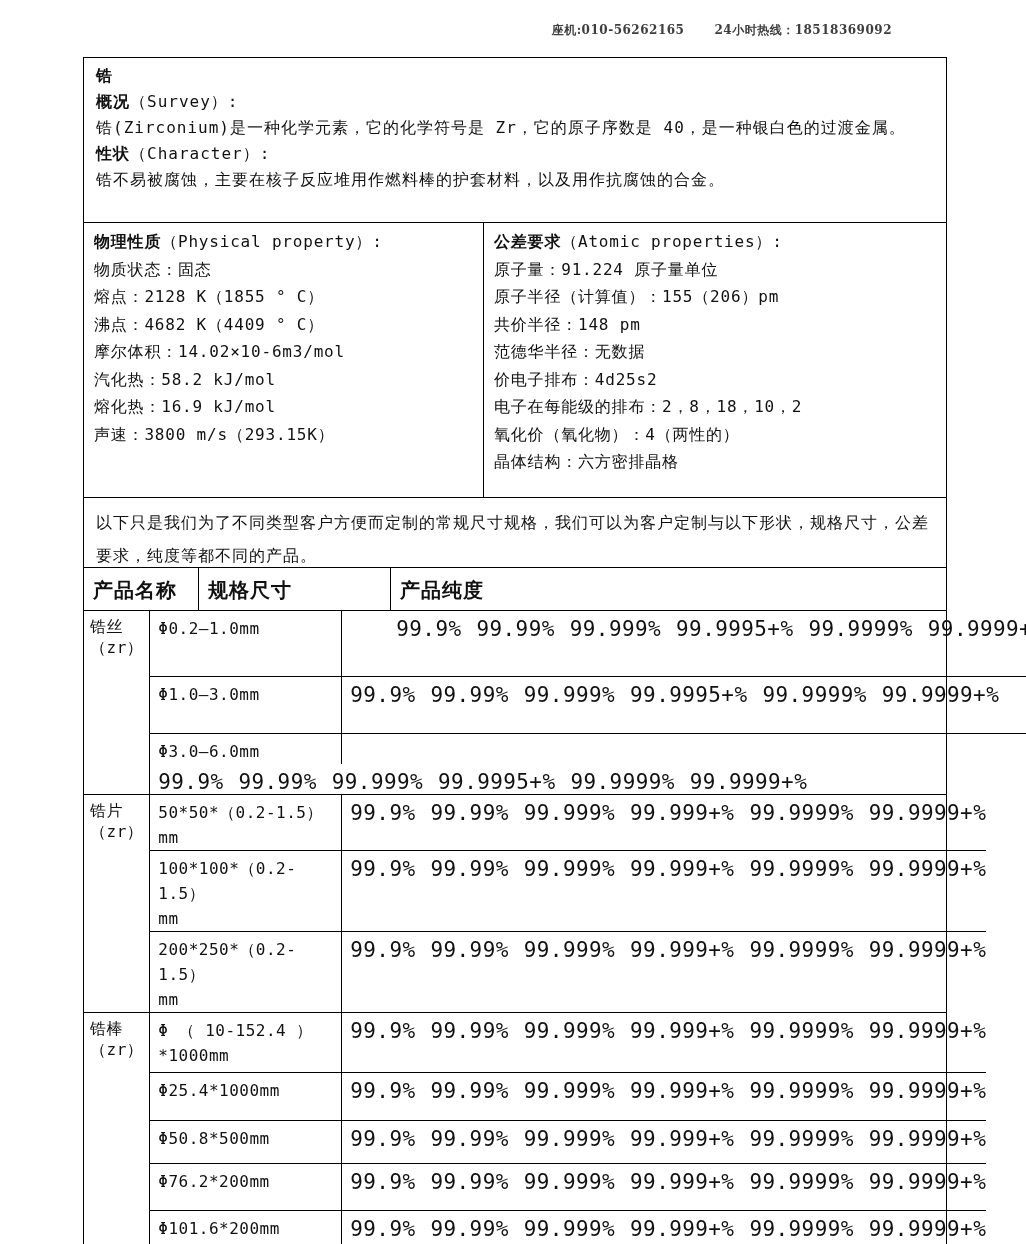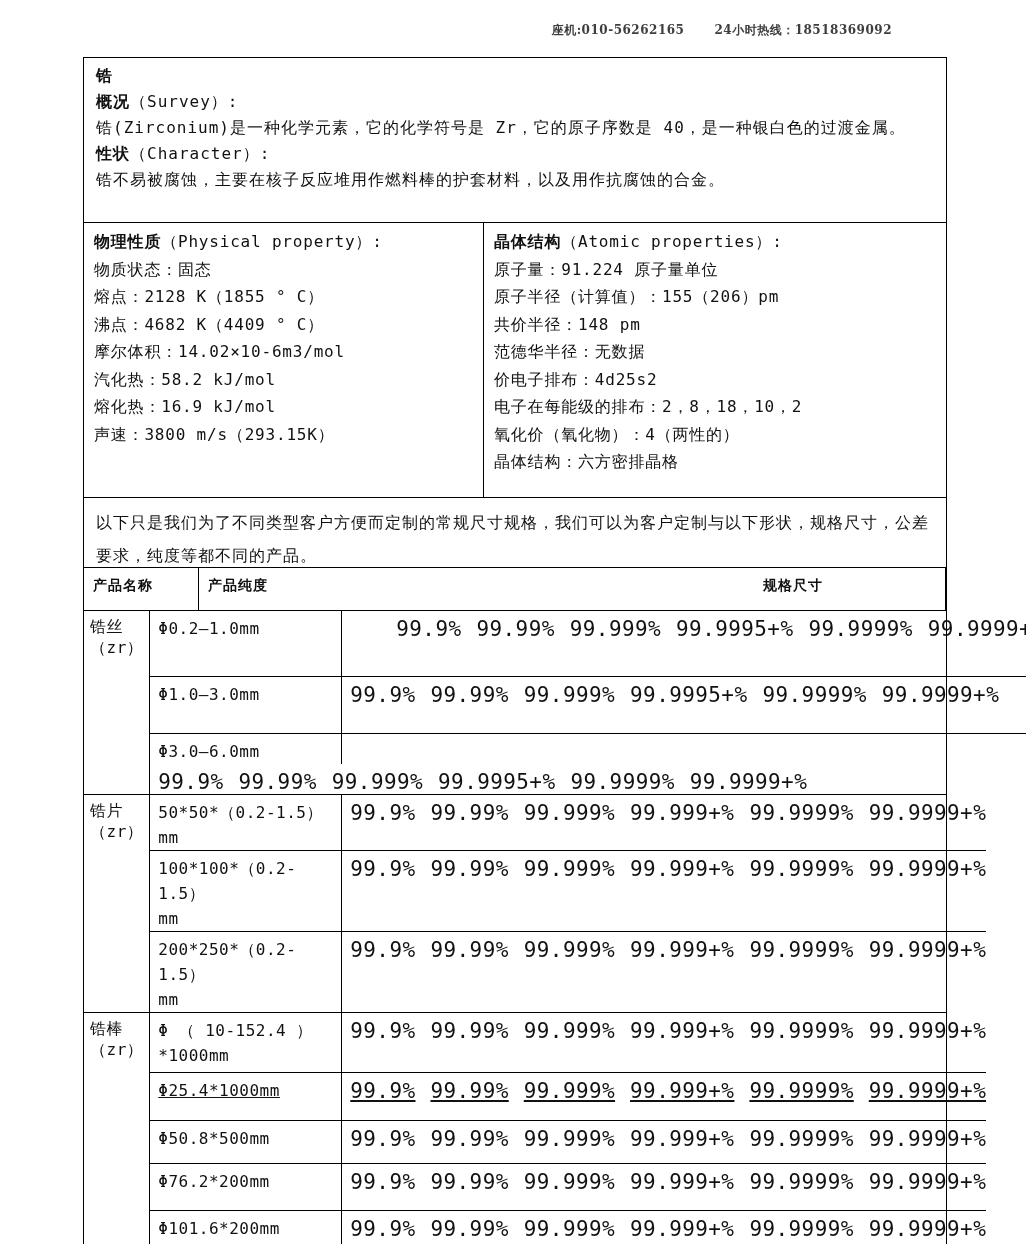--- a/index.html
+++ b/index.html
@@ -28,21 +28,21 @@
   
   .sec-props{height:275px;border-top:1px solid #000;display:flex;}
   .col-phys{width:400px;box-sizing:border-box;border-right:1px solid #000;padding:5px 10px;}
   .col-atom{flex:1;box-sizing:border-box;padding:5px 10px;}
   .col-phys,.col-atom{font-size:16px;line-height:27.5px;letter-spacing:.8px;}
   .pline{white-space:nowrap;overflow:hidden;}
   
   .sec-note{height:70px;border-top:1px solid #000;padding:8px 12px;font-size:16px;line-height:33px;letter-spacing:1px;}
   
   .sec-table{border-top:1px solid #000;}
-  .thead{display:flex;height:43px;box-sizing:border-box;border-bottom:1px solid #000;font-weight:bold;font-size:14px;letter-spacing:1px;}
+  .thead{display:flex;height:43px;box-sizing:border-box;border-bottom:1px solid #000;font-weight:bold;font-size:20px;letter-spacing:1px;}
   .th{box-sizing:border-box;padding:9px 9px 0;}
   .th1{width:115px;border-right:1px solid #000;}
   .th2{width:192px;border-right:1px solid #000;}
   .th3{flex:1;}
   .pgroup{display:flex;}
   .pgroup + .pgroup{border-top:1px solid #000;}
   .gname{width:115px;box-sizing:border-box;border-right:1px solid #000;padding:6px 6px 0;font-size:16px;letter-spacing:.5px;}
   .grows{flex:1;display:flex;flex-direction:column;}
   .prow{display:flex;box-sizing:border-box;}
   .prow + .prow{border-top:1px solid #000;}
@@ -80,41 +80,41 @@
           <div class="pline">物质状态：固态</div>
           <div class="pline">熔点：2128 K（1855 ° C）</div>
           <div class="pline">沸点：4682 K（4409 ° C）</div>
           <div class="pline">摩尔体积：14.02×10-6m3/mol</div>
           <div class="pline">汽化热：58.2 kJ/mol</div>
           <div class="pline">熔化热：16.9 kJ/mol</div>
           <div class="pline">声速：3800 m/s（293.15K）</div>
         </div>
     </div>
     <div class="col-atom">
-      <div class="pline"><span class="b">晶体结构</span><span>（Atomic properties）:</span></div>
+      <div class="pline"><span class="b">公差要求</span><span>（Atomic properties）:</span></div>
       <div id="atom-lines">
           <div class="pline">原子量：91.224 原子量单位</div>
           <div class="pline">原子半径（计算值）：155（206）pm</div>
           <div class="pline">共价半径：148 pm</div>
           <div class="pline">范德华半径：无数据</div>
           <div class="pline">价电子排布：4d25s2</div>
           <div class="pline">电子在每能级的排布：2，8，18，10，2</div>
           <div class="pline">氧化价（氧化物）：4（两性的）</div>
           <div class="pline">晶体结构：六方密排晶格</div>
         </div>
     </div>
   </div>
 
   <div class="sec sec-note">以下只是我们为了不同类型客户方便而定制的常规尺寸规格，我们可以为客户定制与以下形状，规格尺寸，公差要求，纯度等都不同的产品。</div>
 
   <div class="sec sec-table">
     <div class="thead">
       <div class="th th1">产品名称</div>
+      <div class="th th2">规格尺寸</div>
       <div class="th th3">产品纯度</div>
-      <div class="th th2">规格尺寸</div>
     </div>
     <div id="table-groups">
         <div class="pgroup">
           <div class="gname">锆丝（zr）</div>
           <div class="grows">
             <div class="prow" style="min-height: 65px; gap: 46px;">
               <div class="spec">Φ0.2—1.0mm</div>
               <div class="purity">
                 <span>99.9%</span>
                 <span>99.99%</span>
@@ -196,21 +196,21 @@
 *1000mm</div>
               <div class="purity">
                 <span>99.9%</span>
                 <span>99.99%</span>
                 <span>99.999%</span>
                 <span>99.999+%</span>
                 <span>99.9999%</span>
                 <span>99.9999+%</span>
               </div>
             </div>
-            <div class="prow" style="min-height: 48px; text-decoration: underline;">
+            <div class="prow" style="min-height: 48px;">
               <div class="spec">Φ25.4*1000mm</div>
               <div class="purity">
                 <span>99.9%</span>
                 <span>99.99%</span>
                 <span>99.999%</span>
                 <span>99.999+%</span>
                 <span>99.9999%</span>
                 <span>99.9999+%</span>
               </div>
             </div>

